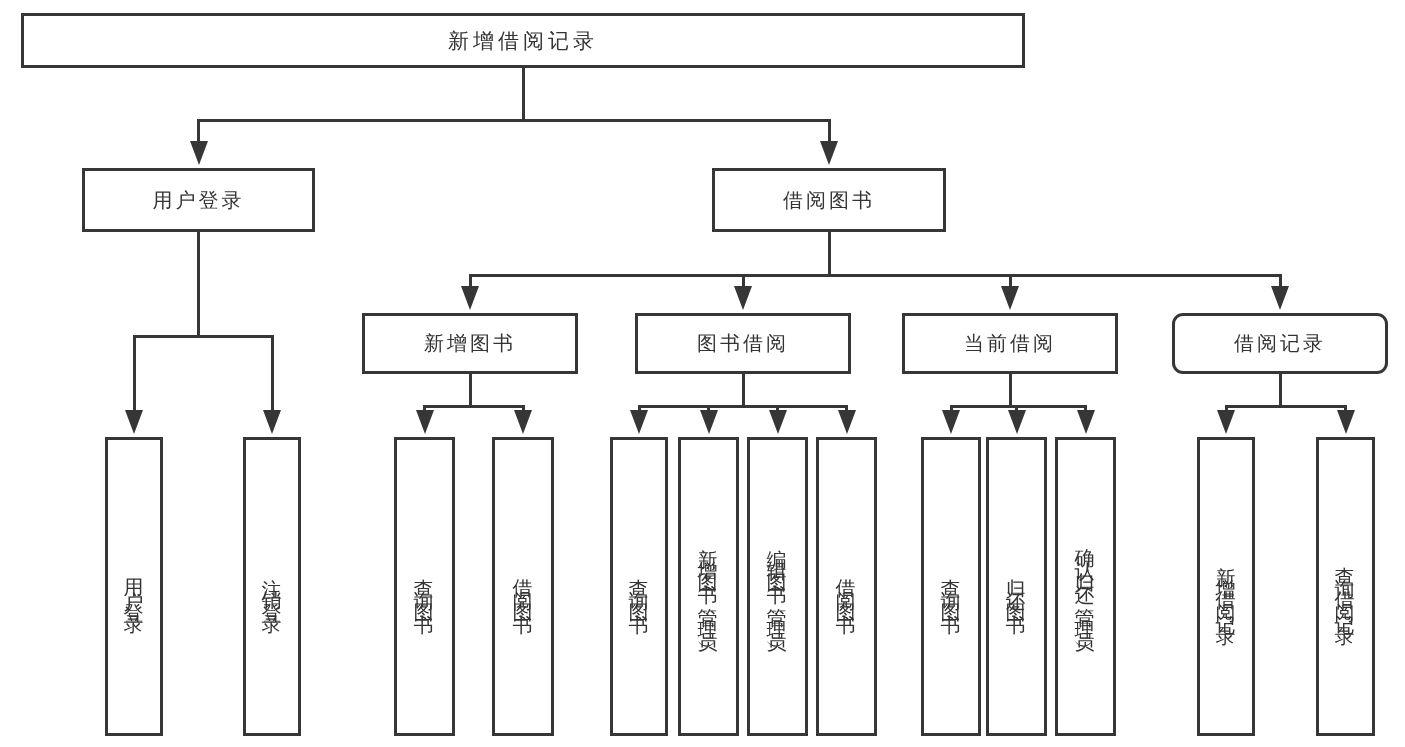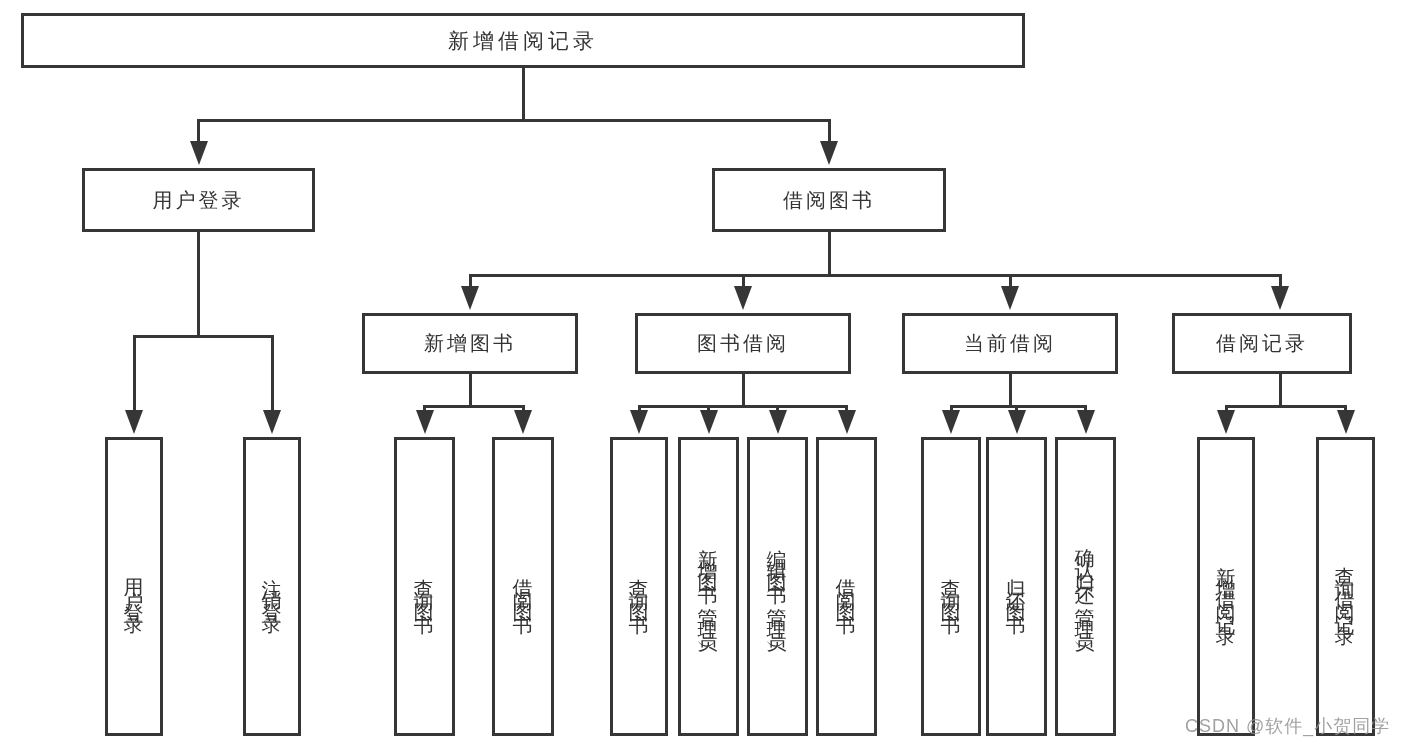--- a/index.html
+++ b/index.html
@@ -62,40 +62,39 @@
     white-space: nowrap;
     color: var(--wm, #919191);
     opacity: 0.85;
     z-index: 5;
   }
 </style>
 </head>
 <body>
 
 <div id="canvas" style="width: 1405px; height: 747px;">
-  <div id="watermark" style="left: 1185px; top: 714px;">CSDN @软件_小贺同学</div>
 <div class="node h root" style="left: 21px; top: 13px; width: 1004px; height: 55px;">
       <span>新增借阅记录</span>
     </div>
     <div class="node h" style="left: 82px; top: 168px; width: 233px; height: 64px;">
       <span>用户登录</span>
     </div>
     <div class="node h" style="left: 712px; top: 168px; width: 234px; height: 64px;">
       <span>借阅图书</span>
     </div>
     <div class="node h" style="left: 362px; top: 313px; width: 216px; height: 61px;">
       <span>新增图书</span>
     </div>
     <div class="node h" style="left: 902px; top: 313px; width: 216px; height: 61px;">
       <span>当前借阅</span>
     </div>
     <div class="node h" style="left: 635px; top: 313px; width: 216px; height: 61px;">
       <span>图书借阅</span>
     </div>
-    <div class="node h" style="left: 1172px; top: 313px; width: 180px; height: 61px;">
+    <div class="node h" style="left: 1172px; top: 313px; width: 216px; height: 61px; border-radius: 11px;">
       <span>借阅记录</span>
     </div>
     <div class="node v" style="left: 105px; top: 437px; width: 58px; height: 299px; line-height: 52px;"><span>用户登录</span></div>
     <div class="node v" style="left: 243px; top: 437px; width: 58px; height: 299px; line-height: 52px;"><span>注销登录</span></div>
     <div class="node v" style="left: 394px; top: 437px; width: 61px; height: 299px; line-height: 55px;"><span>查询图书</span></div>
     <div class="node v" style="left: 492px; top: 437px; width: 62px; height: 299px; line-height: 56px;"><span>借阅图书</span></div>
     <div class="node v" style="left: 610px; top: 437px; width: 58px; height: 299px; line-height: 52px;"><span>查询图书</span></div>
     <div class="node v" style="left: 678px; top: 437px; width: 61px; height: 299px; line-height: 55px;"><span>新增图书（管理员）</span></div>
     <div class="node v" style="left: 747px; top: 437px; width: 61px; height: 299px; line-height: 55px;"><span>编辑图书（管理员）</span></div>
     <div class="node v" style="left: 816px; top: 437px; width: 61px; height: 299px; line-height: 55px;"><span>借阅图书</span></div>

